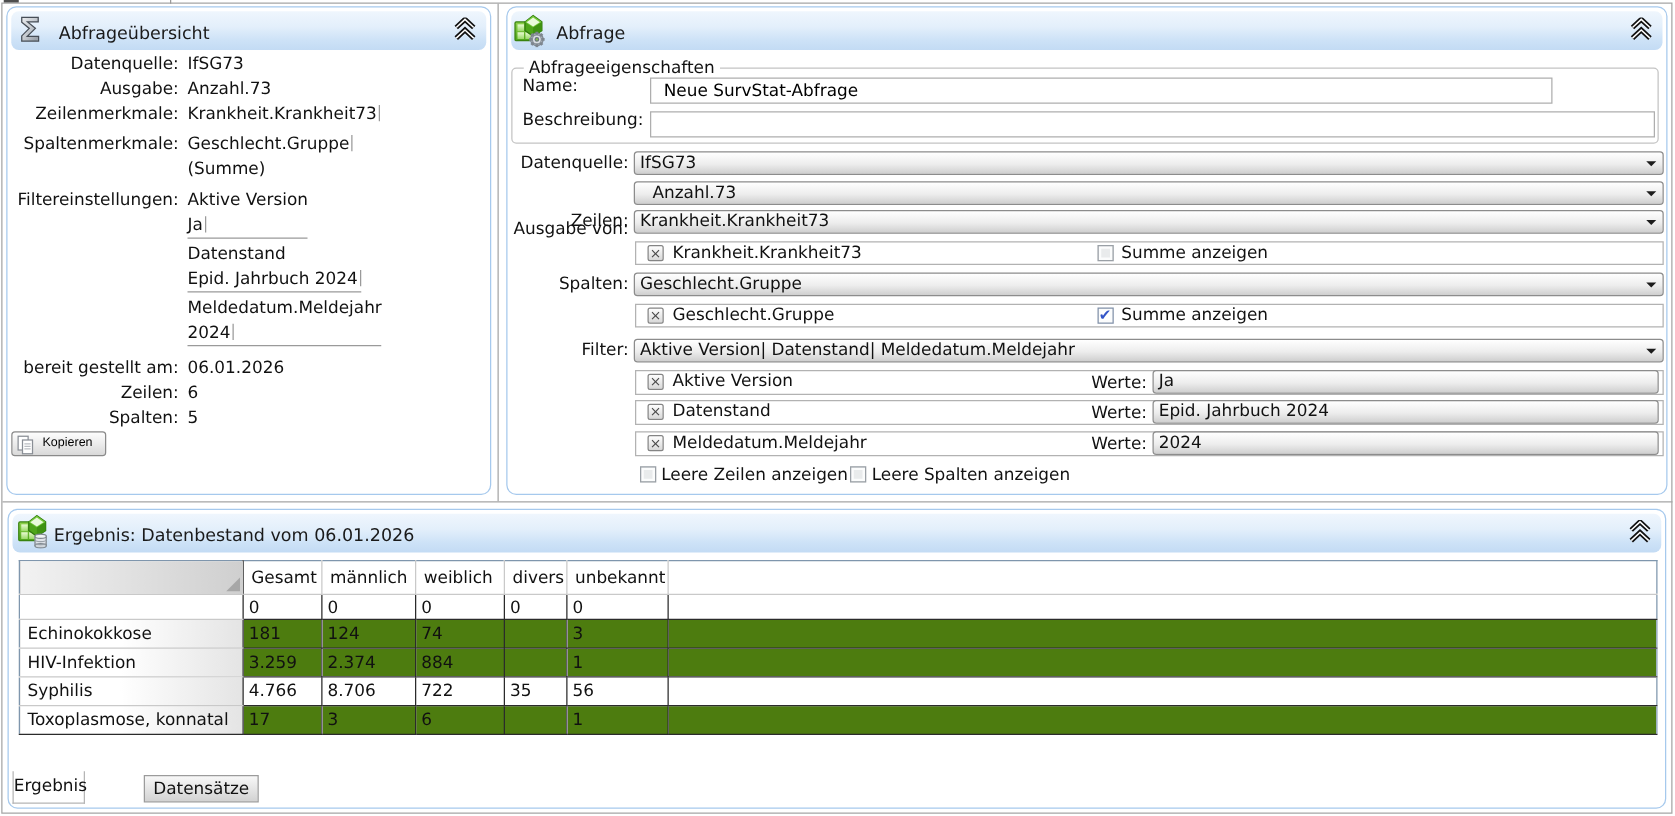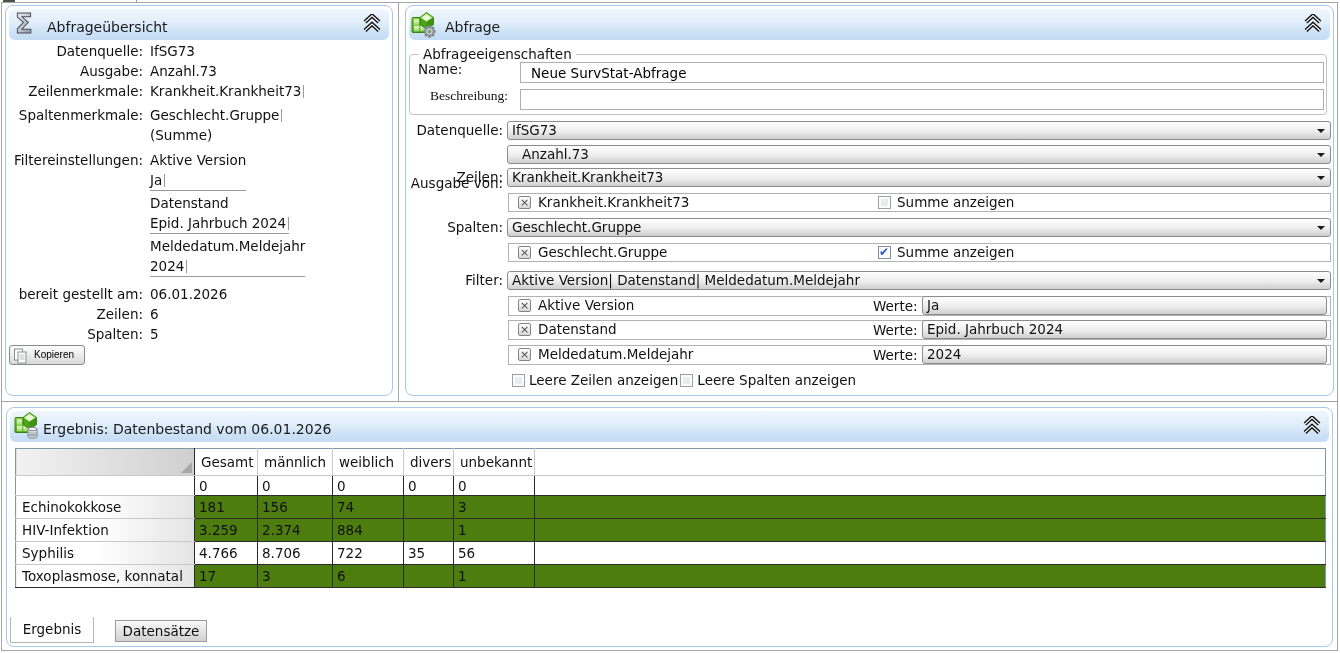--- a/index.html
+++ b/index.html
@@ -47,21 +47,21 @@
     font-size:10px; line-height:18px; cursor:pointer; }
   #copy-button svg { position:absolute; left:3px; top:2px; }
 
   
   #query-fieldset { position:absolute; left:3px; top:48px; width:918px; height:61px;
     border:1px solid #c3c3c3; border-radius:4px; }
   #query-legend { position:absolute; left:9px; top:-9px; background:#fff; padding:0 4px; white-space:nowrap; }
   .q-label { position:absolute; white-space:nowrap; }
   .q-input { position:absolute; height:21px; border:1px solid #aeaeae; background:#fff;
     font-family:inherit; font-size:13.5px; padding:0 3px; }
-  #name-input { left:114px; top:56px; width:804px; text-indent:7px; }
+  #name-input { left:114px; top:56px; width:722px; text-indent:7px; }
   #desc-input { left:114px; top:83px; width:804px; }
 
   .sel { position:absolute; left:101px; width:824px; height:19px;
     border:1px solid #8c8c8c; border-radius:3px;
     background:linear-gradient(to bottom,#ffffff,#ededed 55%,#cfcfcf);
     line-height:17px; padding-left:4px; white-space:nowrap; cursor:default; }
   .sel .arr { position:absolute; right:5px; top:7px; width:0; height:0;
     border-left:4px solid transparent; border-right:4px solid transparent;
     border-top:4px solid #1c1c1c; }
   .sel-label { position:absolute; width:97px; text-align:right; white-space:nowrap; }
@@ -106,23 +106,23 @@
     border-right:1px solid #2b2b2b; border-bottom:1px solid #c9c9c9; }
   td.num { border-right:1px solid #2b2b2b; border-bottom:1px solid #2b2b2b; padding-left:4px; }
   td.filler { border-bottom:1px solid #2b2b2b; }
   tr.zero td { height:20px; background:#fff; }
   tr.data td { height:23px; }
   #result-table tr:last-child td { border-bottom-color:#2b2b2b; }
   tr.stripe td.num, tr.stripe td.filler { background:#4d7c0f; }
   tr.plain td.num, tr.plain td.filler { background:#fff; }
 
   #tabs { position:absolute; left:3px; top:209px; height:26px; }
-  #tab-active { position:absolute; left:0; top:0; width:84px; height:26px;
+  #tab-active { position:absolute; left:0; top:0; width:58px; height:26px;
     background:#fff; border:1px solid #b5b5b5; border-top:none;
-    text-align:center; line-height:24px; cursor:pointer; }
+    line-height:24px; cursor:pointer; }
   #tab-inactive { position:absolute; left:78px; top:3px; width:92px; height:22px;
     background:linear-gradient(to bottom,#f8f8f8,#d2d2d2);
     border:1px solid #9b9b9b; text-align:center; line-height:20px; cursor:pointer;margin-left:27px; }
 </style>
 </head>
 <body>
 
 <div id="outer-frame" class="abs"></div>
 <div id="top-tab-remnant" class="abs"></div>
 <div id="top-tab-tick" class="abs"></div>
@@ -261,21 +261,21 @@
         <path d="M2,16.5 L9,10 L16,16.5" fill="none" stroke="#fff" stroke-width="1.2"></path>
       </svg>
     </span>
   </div>
 
   <div id="query-fieldset">
     <span id="query-legend">Abfrageeigenschaften</span>
   </div>
   <span class="q-label" style="left:12px; top:55px;">Name:</span>
   <input id="name-input" class="q-input" value="Neue SurvStat-Abfrage" style="">
-  <span class="q-label" style="left:24px; top:82px;font-family:Liberation Serif, serif;">Beschreibung:</span>
+  <span class="q-label" style="left:12px; top:82px;">Beschreibung:</span>
   <input id="desc-input" class="q-input" value="" style="">
 
   <span class="sel-label" style="left:0px; top:116px;">Datenquelle:</span>
   <div class="sel" style="top:115px;">
     <span>IfSG73</span><span class="arr"></span>
   </div>
 
   <span class="sel-label" style="left:0px; top:156px;margin-top:13px;">Ausgabe von:</span>
   <div class="sel" style="top:139px;">
     <span style="padding-left:10px;">Anzahl.73</span><span class="arr"></span>
@@ -390,21 +390,21 @@
       <td class="num">0</td>
       <td class="num">0</td>
       <td class="num">0</td>
       <td class="num">0</td>
       <td class="num">0</td>
       <td class="filler"></td>
     </tr>
     <tr class="data stripe">
       <td class="rowhdr">Echinokokkose</td>
       <td class="num">181</td>
-      <td class="num">156</td>
+      <td class="num">124</td>
       <td class="num">74</td>
       <td class="num"></td>
       <td class="num">3</td>
       <td class="filler"></td>
     </tr>
     <tr class="data stripe">
       <td class="rowhdr">HIV-Infektion</td>
       <td class="num">3.259</td>
       <td class="num">2.374</td>
       <td class="num">884</td>

